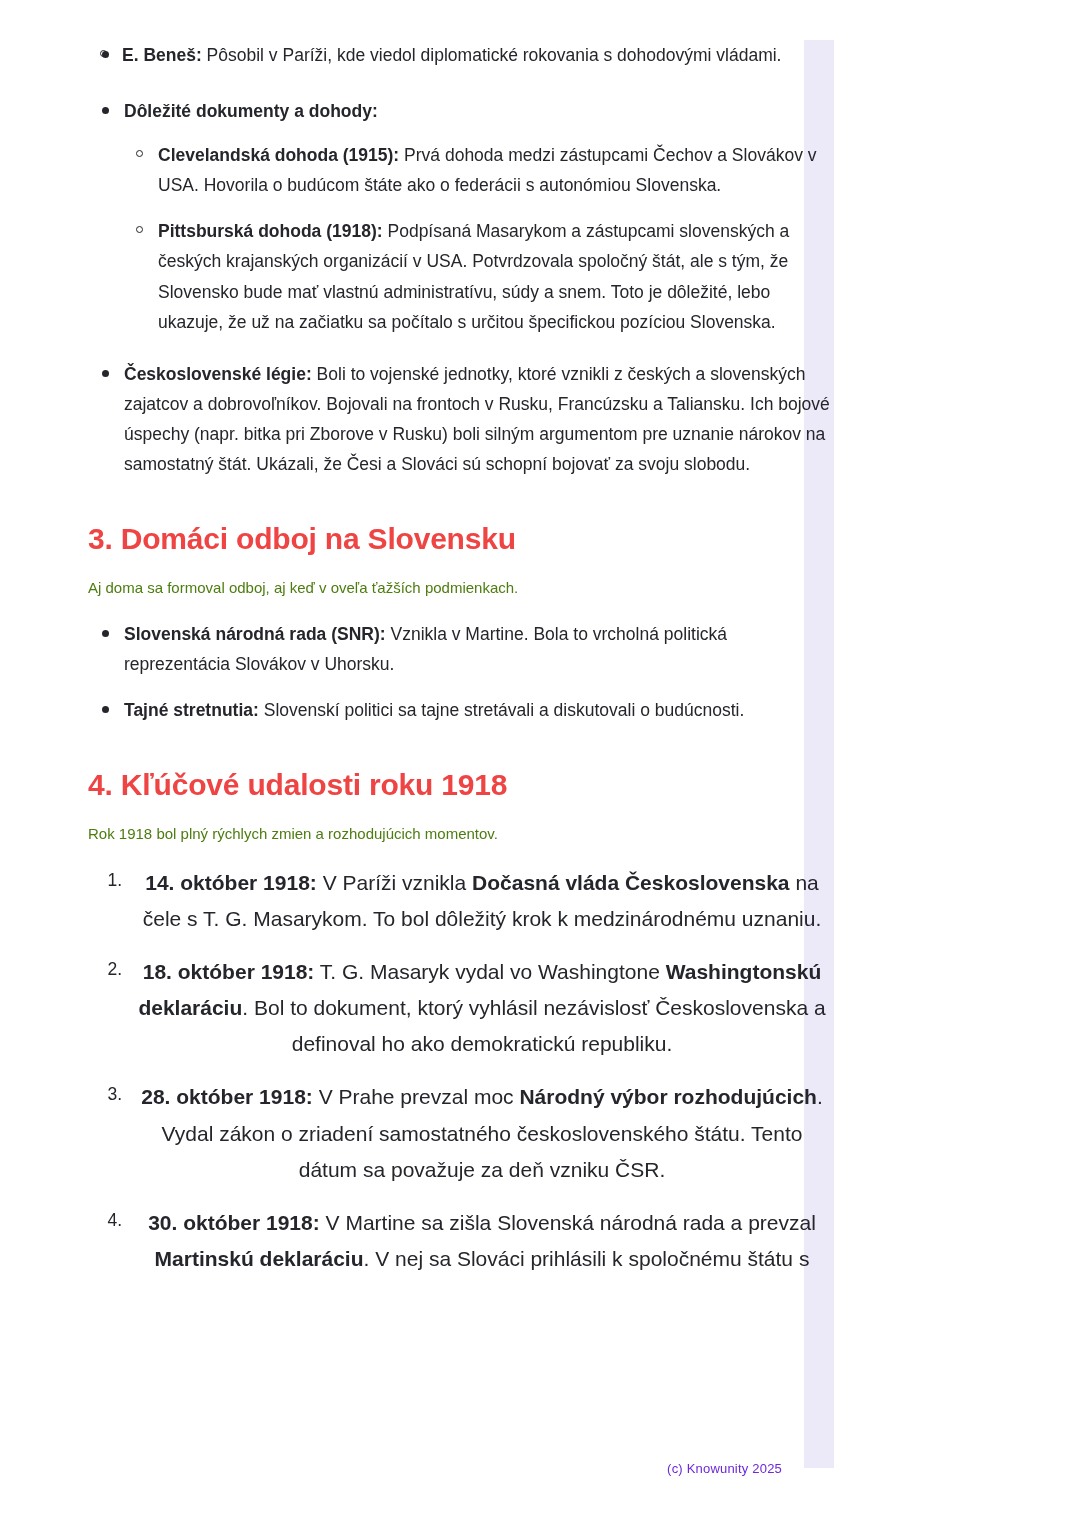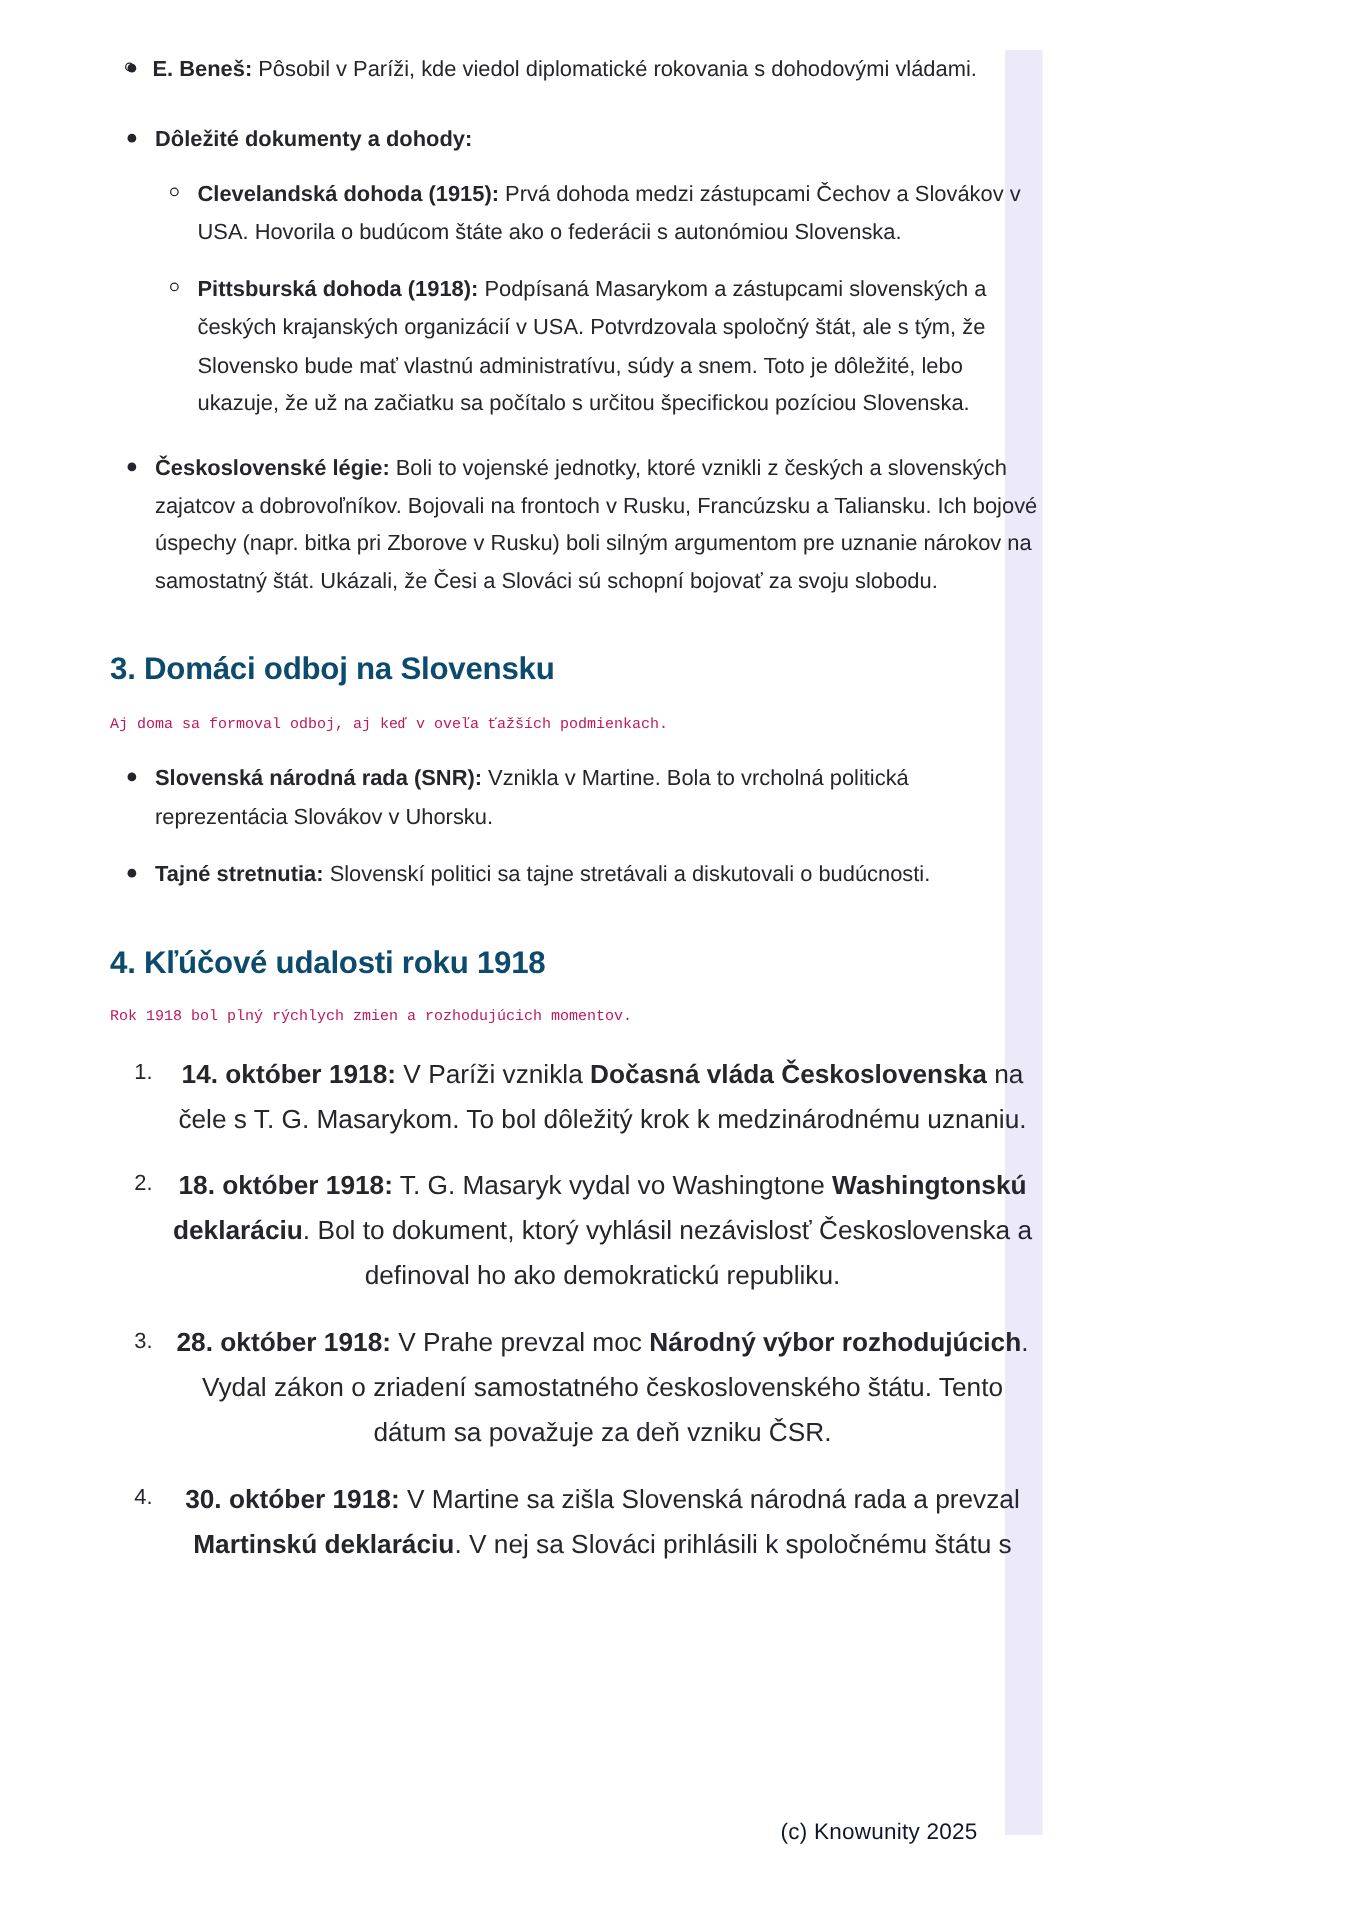--- a/index.html
+++ b/index.html
@@ -30,33 +30,32 @@
     height: 1428px;
     background: #eceaf9;
   }
   .content {
     position: relative;
     z-index: 2;
     max-width: 760px;
   }
 
   h2.section-heading {
-    font-size: 25px;
+    font-size: 30px;
     line-height: 1.3;
-    color: #0c4a6e;
+    color: #ef4444;
     font-weight: 700;
     margin: 40px 0 18px 0;
     letter-spacing: -0.2px;
   }
   p.para {
-    font-size: 12px;
+    font-size: 15px;
     line-height: 1.65;
     margin: 0 0 18px 0;
-    color: #be185d;
-    font-family: Liberation Mono, monospace;
+    color: #4d7c0f;
   }
   ul.bullets {
     list-style: none;
     margin: 0 0 10px 0;
     padding: 0;
   }
   ul.bullets > li {
     position: relative;
     padding-left: 36px;
     margin-bottom: 16px;
@@ -125,22 +124,22 @@
     color: #25262b;
   }
   .b { font-weight: 700; }
   .top-orphan {
     margin-top: 0;
   }
   .watermark {
     position: absolute;
     right: 122px;
     bottom: 52px;
-    font-size: 18px;
-    color: #0f172a;
+    font-size: 13px;
+    color: #6d28d9;
     letter-spacing: 0.2px;
     margin-left: 40px;
   }
 </style>
 </head>
 <body>
 
 <div class="page">
 
   <div class="right-rail"></div>

